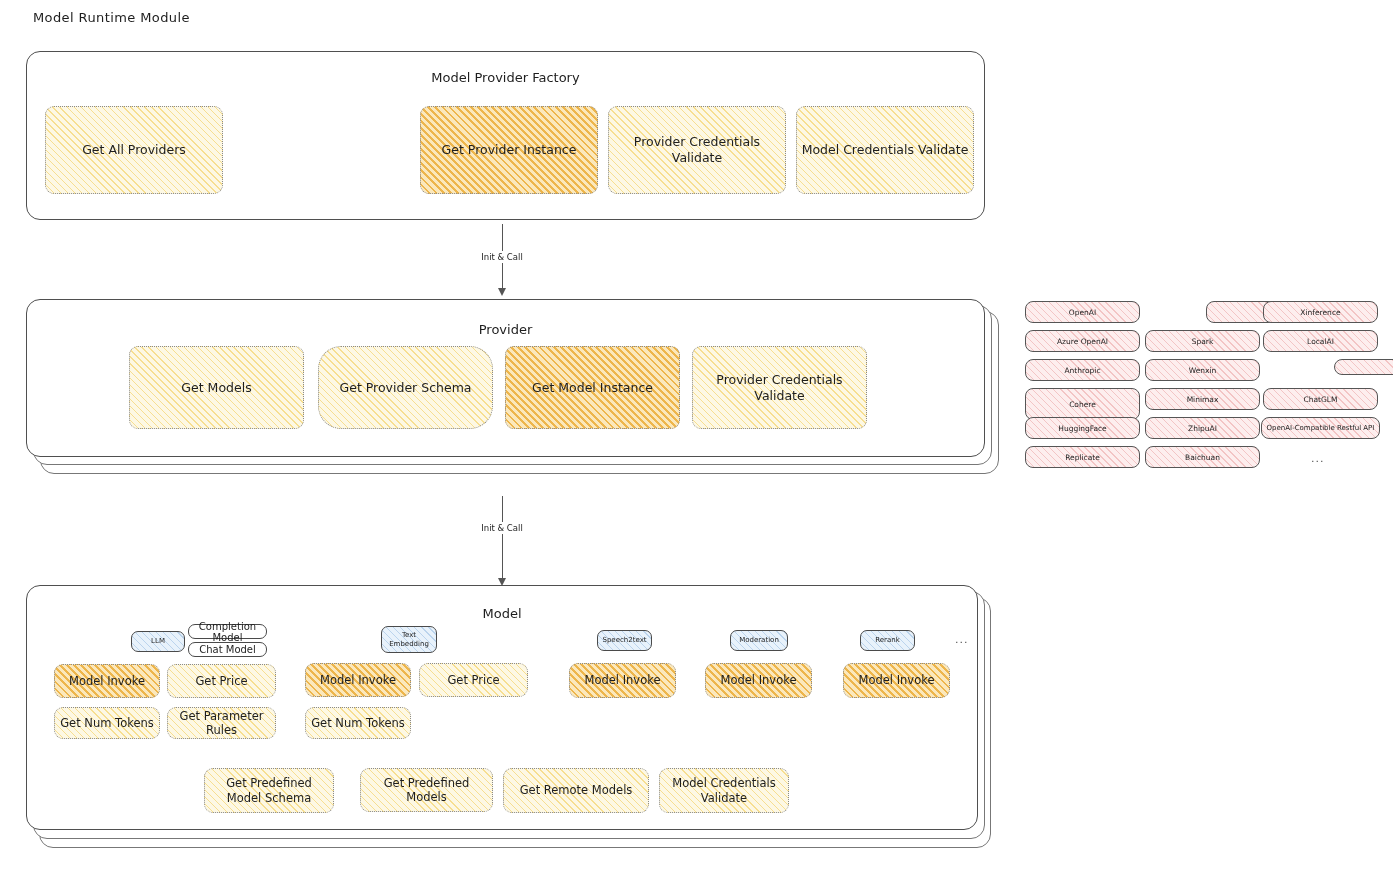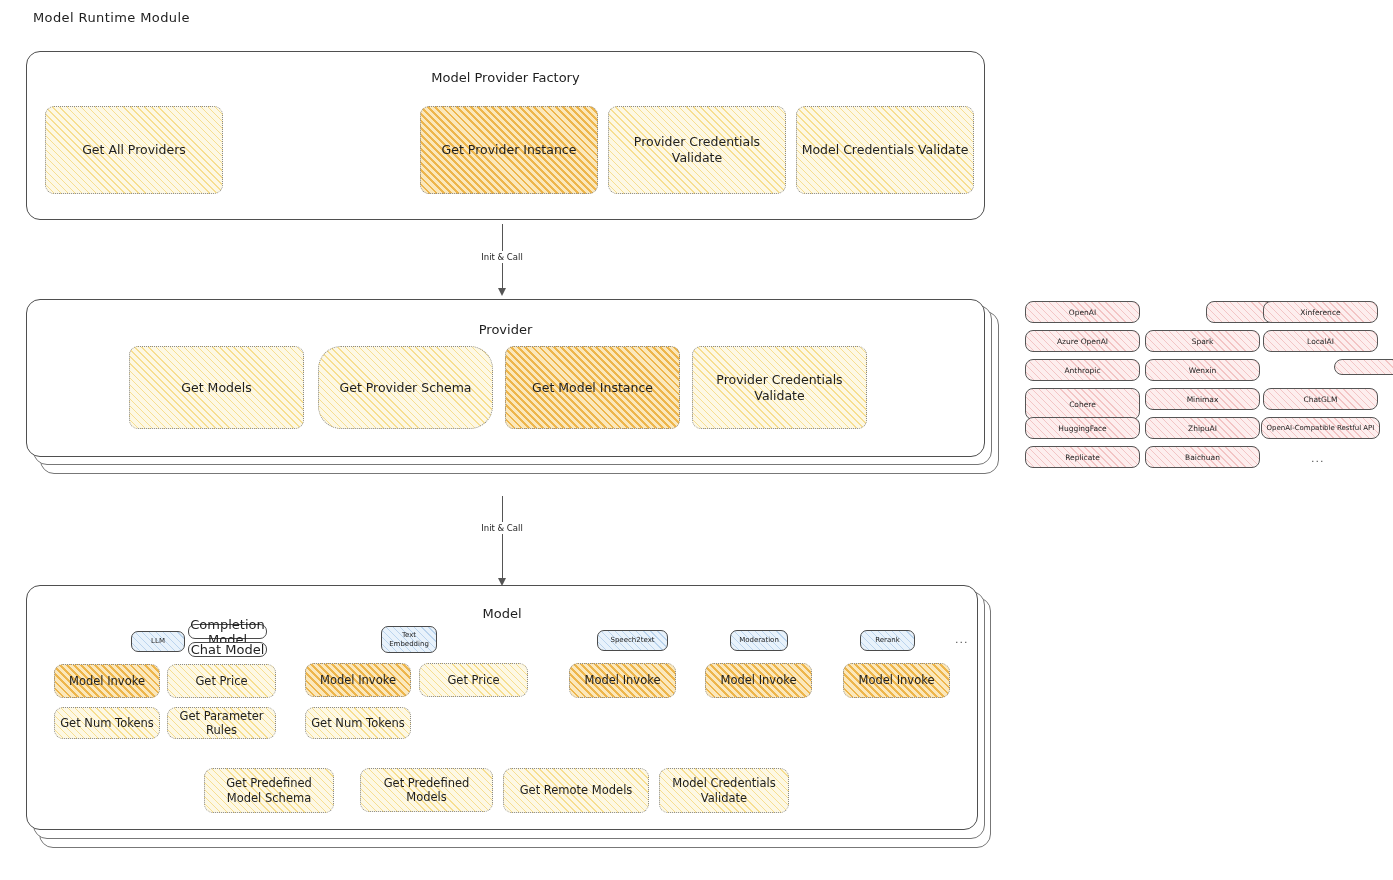--- a/index.html
+++ b/index.html
@@ -126,21 +126,21 @@
     line-height: 1.15;
   }
   .chip-sub {
     position: absolute;
     border: 1px solid #4a4a4a;
     border-radius: 7px;
     background: #ffffff;
     display: flex;
     align-items: center;
     justify-content: center;
-    font-size: 13px;
+    font-size: 10px;
     color: #1e1e1e;
     text-align: center;
   }
 
   .ellipsis-mark {
     position: absolute;
     font-size: 11px;
     color: #555;
     letter-spacing: 1px;
   }
@@ -323,21 +323,21 @@
   <div class="node hatch-amber-strong node-md" style="left:278px; top:77px; width:106px; height:34px;">
     <span>Model Invoke</span>
   </div>
   <div class="node hatch-amber-light node-md" style="left:392px; top:77px; width:109px; height:34px;">
     <span>Get Price</span>
   </div>
   <div class="node hatch-amber-light node-md" style="left:278px; top:121px; width:106px; height:32px;">
     <span>Get Num Tokens</span>
   </div>
 
-  <div class="chip-type hatch-blue" style="left:570px; top:44px; width:71px; height:21px;">
+  <div class="chip-type hatch-blue" style="left:570px; top:44px; width:55px; height:21px;">
     <span>Speech2text</span>
   </div>
   <div class="node hatch-amber-strong node-md" style="left:542px; top:77px; width:107px; height:35px;">
     <span>Model Invoke</span>
   </div>
 
   <div class="chip-type hatch-blue" style="left:703px; top:44px; width:58px; height:21px;">
     <span>Moderation</span>
   </div>
   <div class="node hatch-amber-strong node-md" style="left:678px; top:77px; width:107px; height:35px;">

